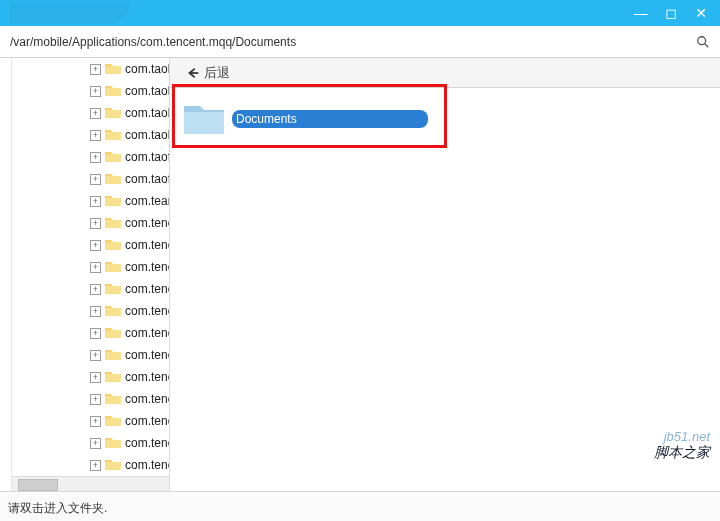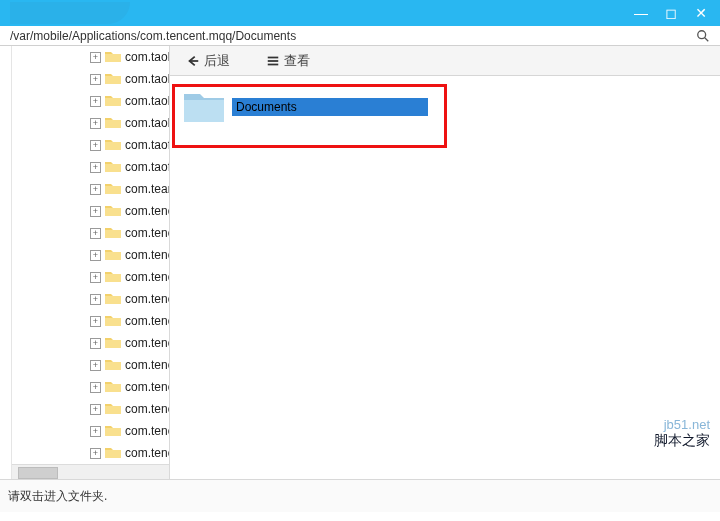--- a/index.html
+++ b/index.html
@@ -2,21 +2,21 @@
 <html><head>
 <meta charset="utf-8">
 <style>
 * { box-sizing: border-box; margin: 0; padding: 0; font-family: "Microsoft YaHei", Arial, sans-serif; }
 html, body { width: 720px; height: 521px; overflow: hidden; background: #fff; }
 
 .titlebar { height: 26px; background: #29b7f1; display: flex; align-items: center; justify-content: flex-end; padding: 0 4px; }
 .titlebar .winbtn { width: 30px; height: 20px; display: flex; align-items: center; justify-content: center; color: #fff; font-size: 14px; }
 .titlebar .tcorner { position: absolute; left: 10px; top: 2px; width: 120px; height: 22px; background: #2ab1e9; border-radius: 0 0 40px 0; }
 
-.addressbar { height: 20px; background: #fff; border-bottom: 1px solid #d0d0d0; display: flex; align-items: center; padding: 0 6px; }
+.addressbar { height: 32px; background: #fff; border-bottom: 1px solid #d0d0d0; display: flex; align-items: center; padding: 0 6px; }
 .addressbar .path { flex: 1; font-size: 12px; color: #333; padding: 2px 4px; }
 .addressbar .search { width: 22px; height: 22px; display: flex; align-items: center; justify-content: center; }
 
 .body { display: flex; height: 433px; }
 
 .leftgutter { width: 12px; background: #fff; border-right: 1px solid #e5e5e5; }
 
 .tree { width: 158px; border-right: 1px solid #d9d9d9; overflow: hidden; background: #fff; font-size: 12px; }
 .tree .node { display: flex; align-items: center; height: 22px; padding-left: 78px; white-space: nowrap; }
 .tree .expander { width: 11px; height: 11px; border: 1px solid #9a9a9a; font-size: 9px; line-height: 9px; text-align: center; color: #666; margin-right: 4px; flex-shrink: 0; }
@@ -32,25 +32,25 @@
 .toolbar .tbtn .ticon { width: 14px; height: 14px; margin-right: 4px; display: flex; align-items: center; justify-content: center; }
 .redbox-export { outline: 3px solid #e11; outline-offset: -1px; }
 
 .filearea { flex: 1; position: relative; padding: 8px; }
 .redbox-folder { position: absolute; left: 172px; top: 84px; width: 275px; height: 64px; border: 3px solid #e11; pointer-events: none; }
 .folder { display: inline-flex; align-items: center; width: 250px; vertical-align: top; }
 .folder .big { width: 44px; height: 38px; margin: 4px 6px 4px 4px; flex-shrink: 0; }
 .folder .lbl { font-size: 12px; padding: 2px 4px; flex: 1; }
 .folder.selected .big svg .tab { fill: #9fcbe6; }
 .folder.selected .big svg .body { fill: #bcdff2; }
-.folder.selected .lbl { background: #2a7fd4; color: #000000; }
+.folder.selected .lbl { background: #2a7fd4; color: #ffffff; border-radius: 8px; }
 
 .statusbar { height: 24px; border-top: 1px solid #d8d8d8; background: #fafafa; font-size: 12px; color: #333; display: flex; align-items: center; padding: 16px 8px; }
 
-.watermark { position: absolute; right: 10px; bottom: 30px; text-align: right; font-size: 13px; color: #88b6d8; pointer-events: none; line-height: 1.2; }
+.watermark { position: absolute; right: 10px; bottom: 30px; text-align: right; font-size: 13px; color: #88b6d8; font-style: italic; pointer-events: none; line-height: 1.2; }
 .watermark .sub { font-size: 14px; color: #0f172a; }
 </style>
 </head>
 <body>
 
 <div class="titlebar">
   <div class="tcorner"></div>
   <div class="winbtn">—</div>
   <div class="winbtn">◻</div>
   <div class="winbtn">✕</div>
@@ -271,30 +271,20 @@
     <div class="toolbar">
       <div class="tbtn">
         <span class="ticon">
           <svg viewBox="0 0 16 16">
               <path d="M10 3 L4 8 L10 13" fill="none" stroke="#333" stroke-width="2"></path>
               <line x1="4" y1="8" x2="14" y2="8" stroke="#333" stroke-width="2"></line>
             </svg>
         </span>
         <span>后退</span>
       </div>
-      <div class="tbtn">
-        <span class="ticon">
-          <svg viewBox="0 0 16 16">
-              <rect x="2" y="3" width="12" height="2" fill="#333"></rect>
-              <rect x="2" y="7" width="12" height="2" fill="#333"></rect>
-              <rect x="2" y="11" width="12" height="2" fill="#333"></rect>
-            </svg>
-        </span>
-        <span>查看</span>
-      </div>
     </div>
 
     <div class="filearea">
       <div id="folders-container"><div class="folder selected">
             <span class="big"><svg viewBox="0 0 44 38">
                 <path class="tab" d="M2 6 L18 6 L22 10 L42 10 L42 34 L2 34 Z" fill="#9fcbe6"></path>
                 <path class="body" d="M2 12 L42 12 L42 34 L2 34 Z" fill="#bcdff2"></path>
               </svg></span>
             <span class="lbl">Documents</span>
           </div></div>

